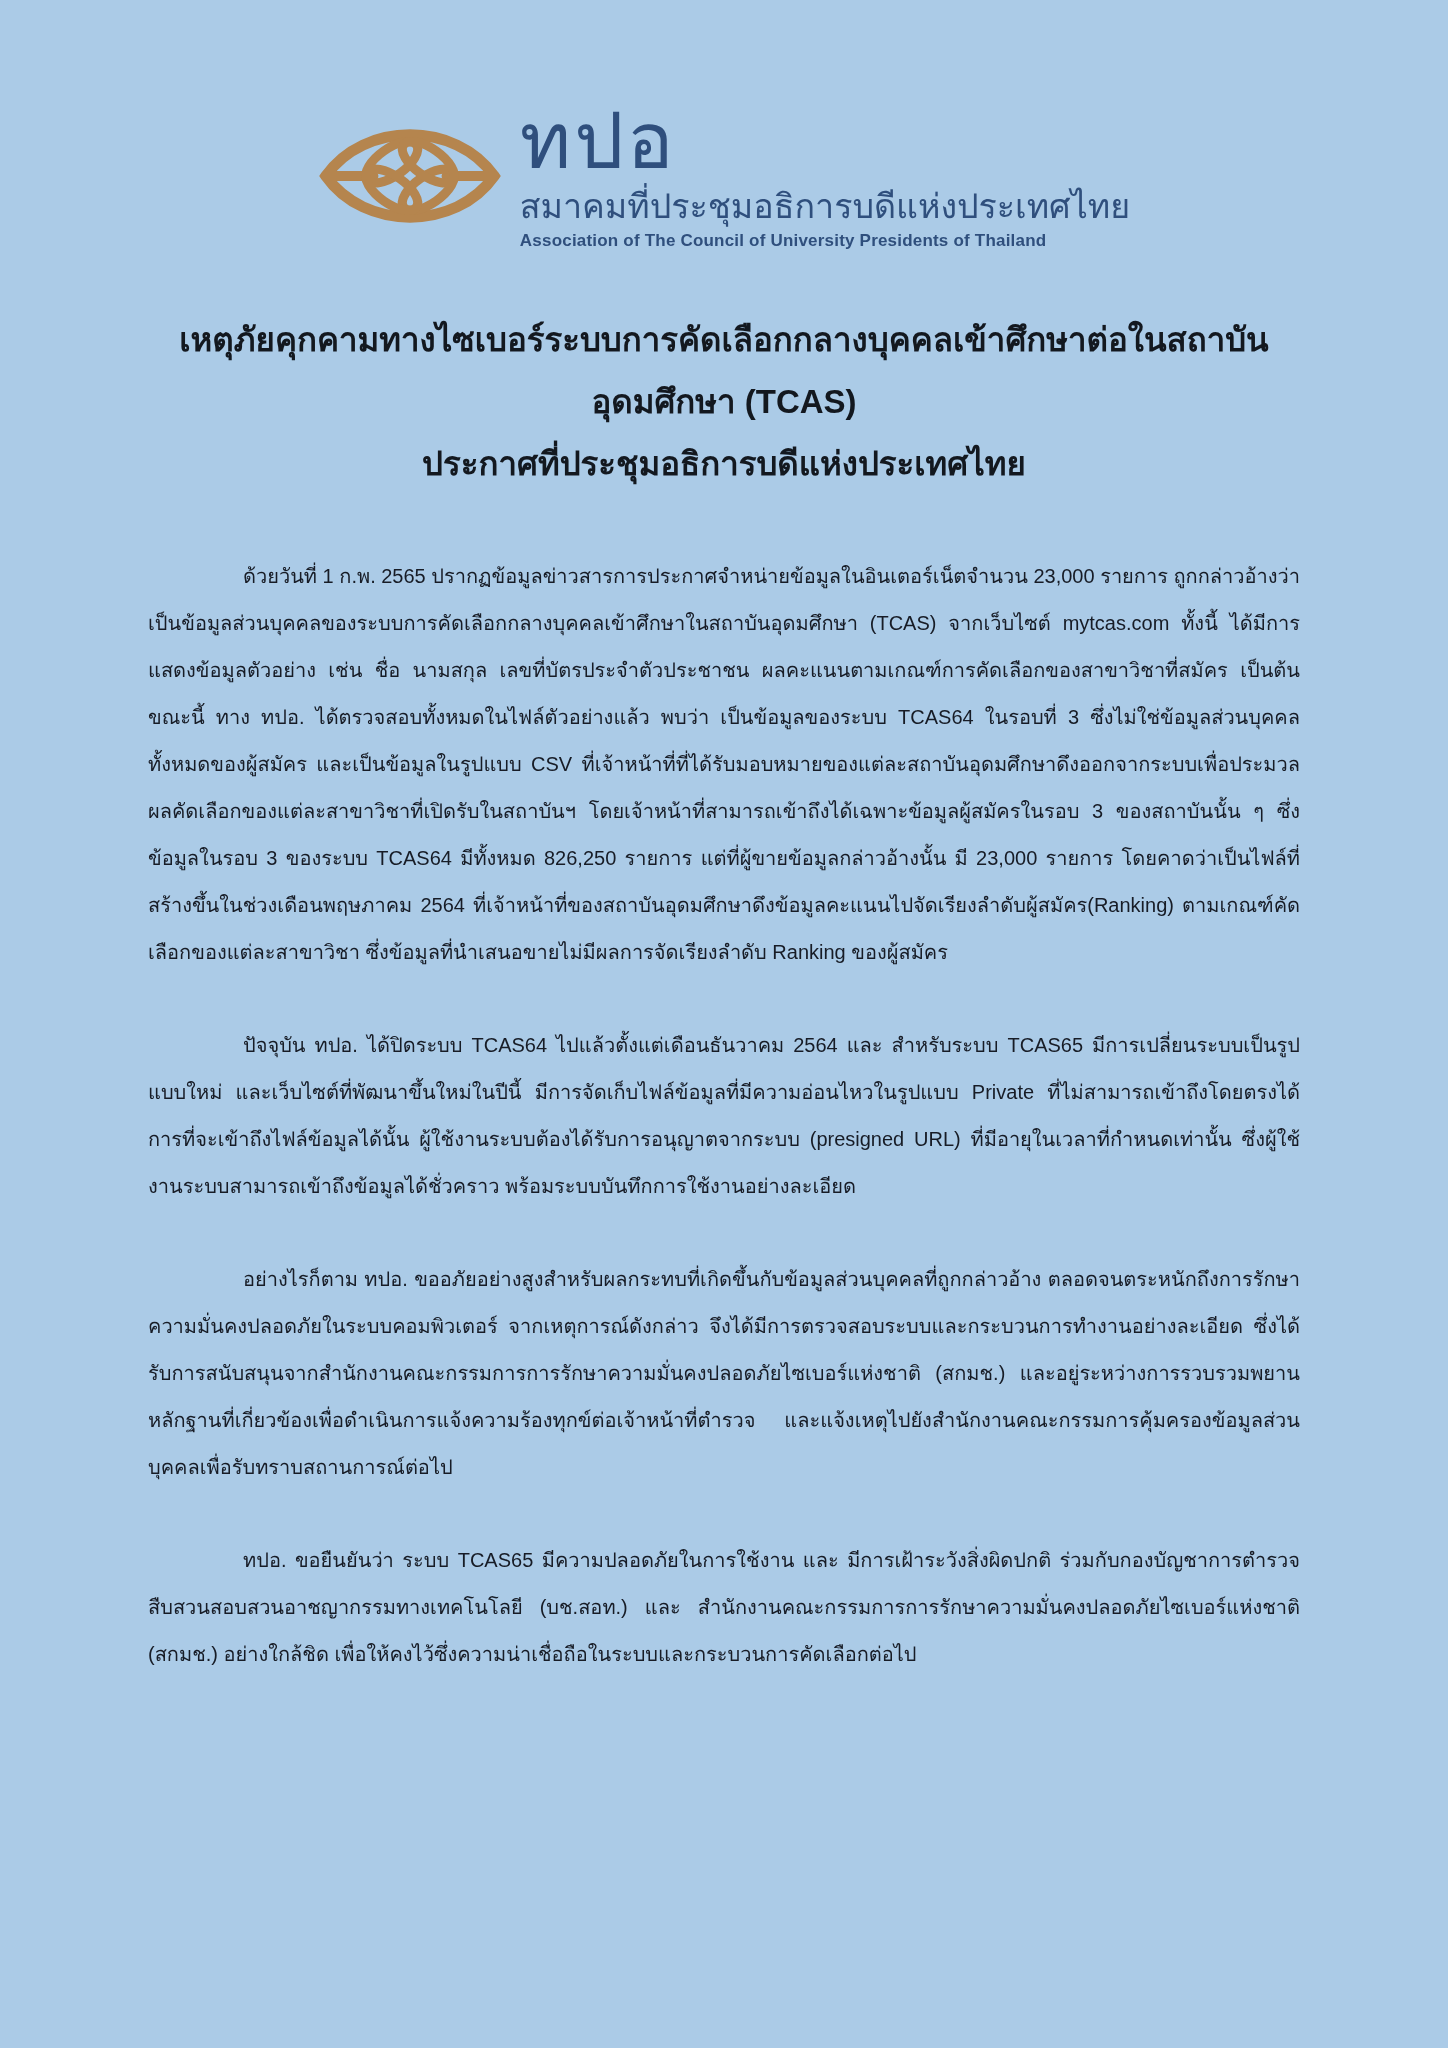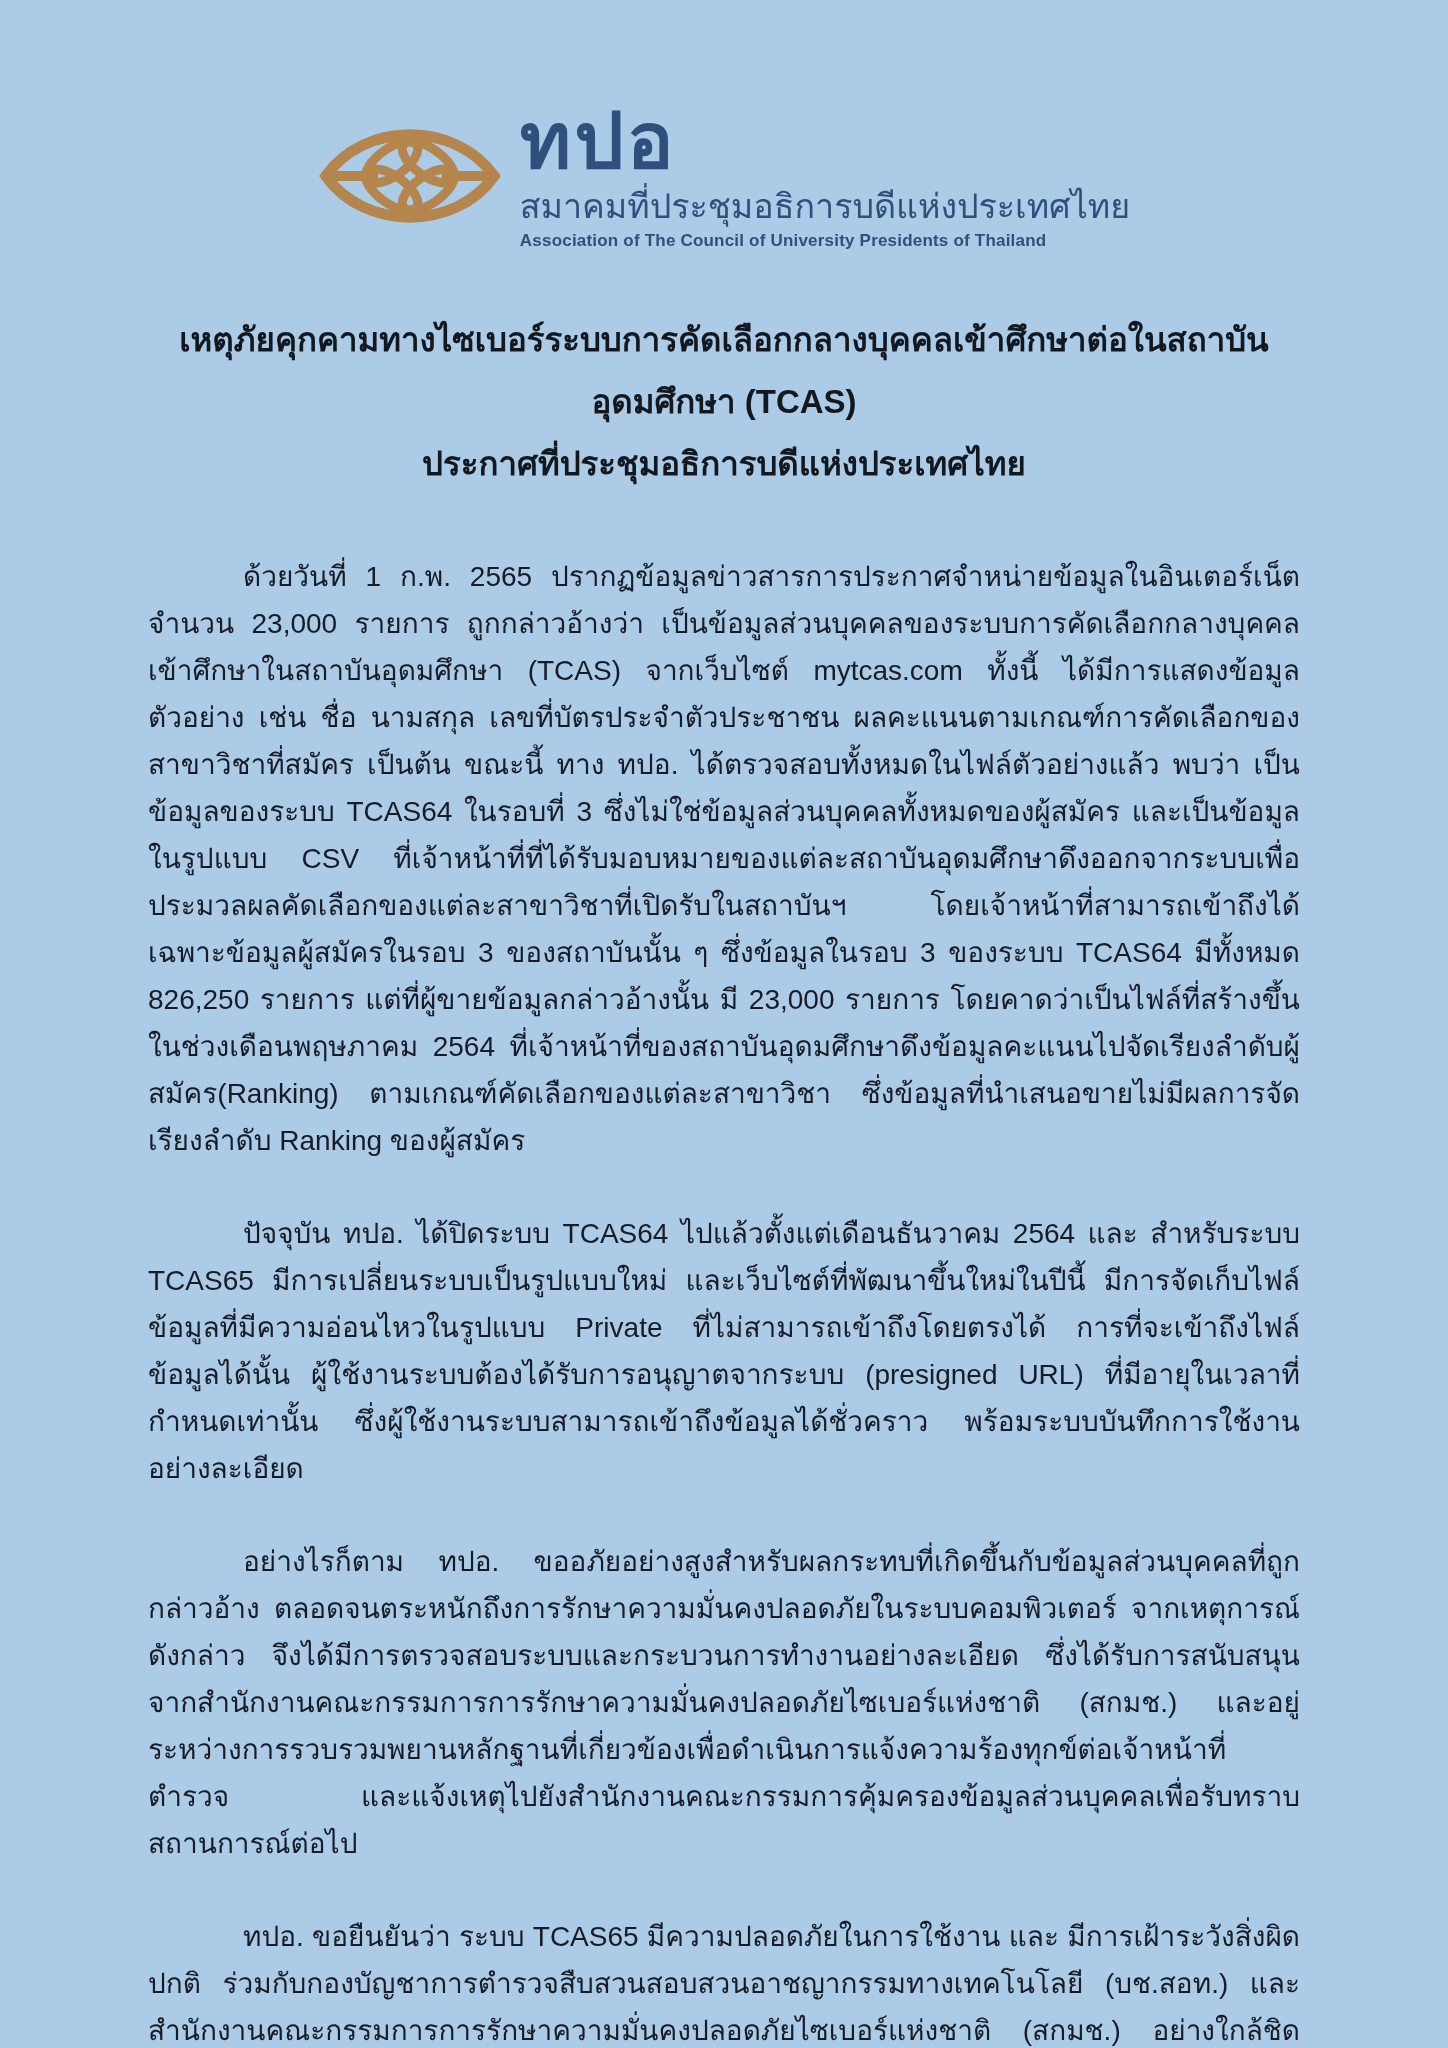--- a/index.html
+++ b/index.html
@@ -20,21 +20,21 @@
     display:flex;
     justify-content:center;
     align-items:flex-start;
     gap:18px;
   }
   .emblem-wrap { width:184px; height:128px; flex:0 0 auto; margin-top:8px; }
   .emblem-wrap svg { width:100%; height:100%; display:block; }
   .logo-text { display:flex; flex-direction:column; align-items:flex-start; }
   .logo-acronym {
     font-size:78px;
-    font-weight:bold;
+    font-weight:normal;
     line-height:0.95;
     letter-spacing:3px;
   }
   .logo-name-th {
     font-size:34px;
     margin-top:10px;
     line-height:1.1;
   }
   .logo-name-en {
     font-size:17px;
@@ -51,21 +51,21 @@
     line-height:62px;
     color:#13181f;
   }
   
   .doc-body {
     margin-top:58px;
     padding:0 148px;
   }
   .doc-body p {
     margin:2px 0 46px 0;
-    font-size:28px;
+    font-size:20px;
     line-height:47px;
     text-indent:95px;
     text-align:justify;
     color:#171c26;
   }
 </style>
 </head>
 <body>
 
 <div class="page">

